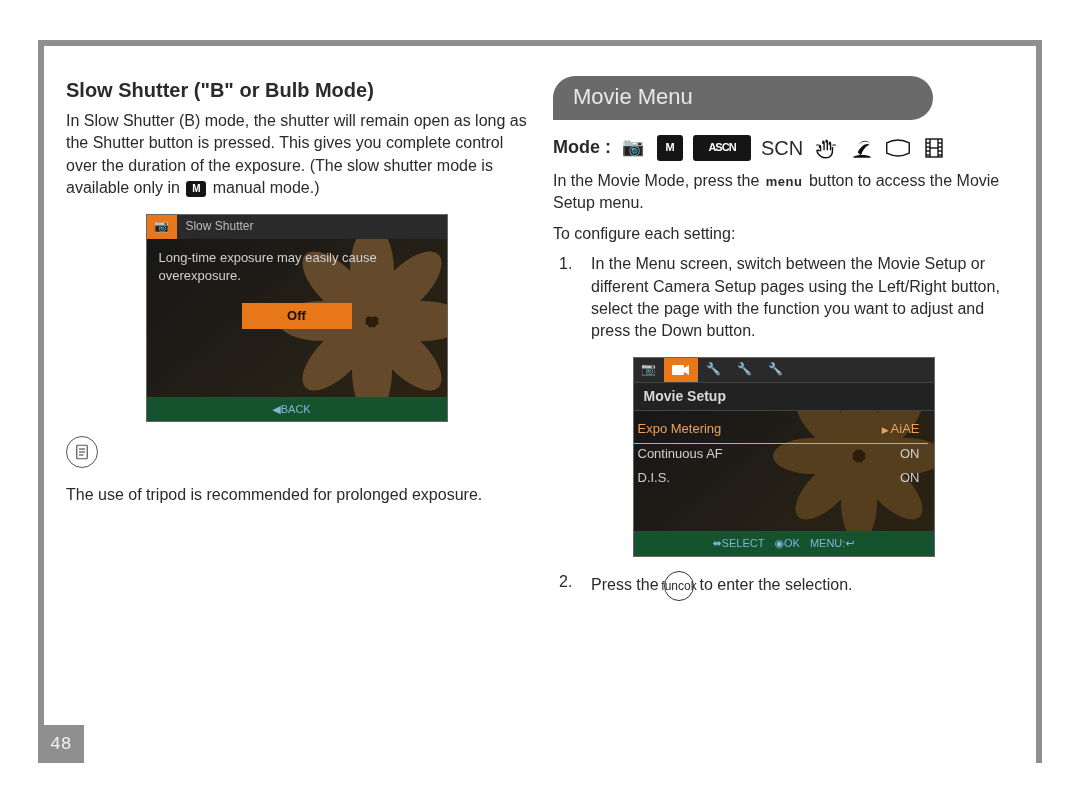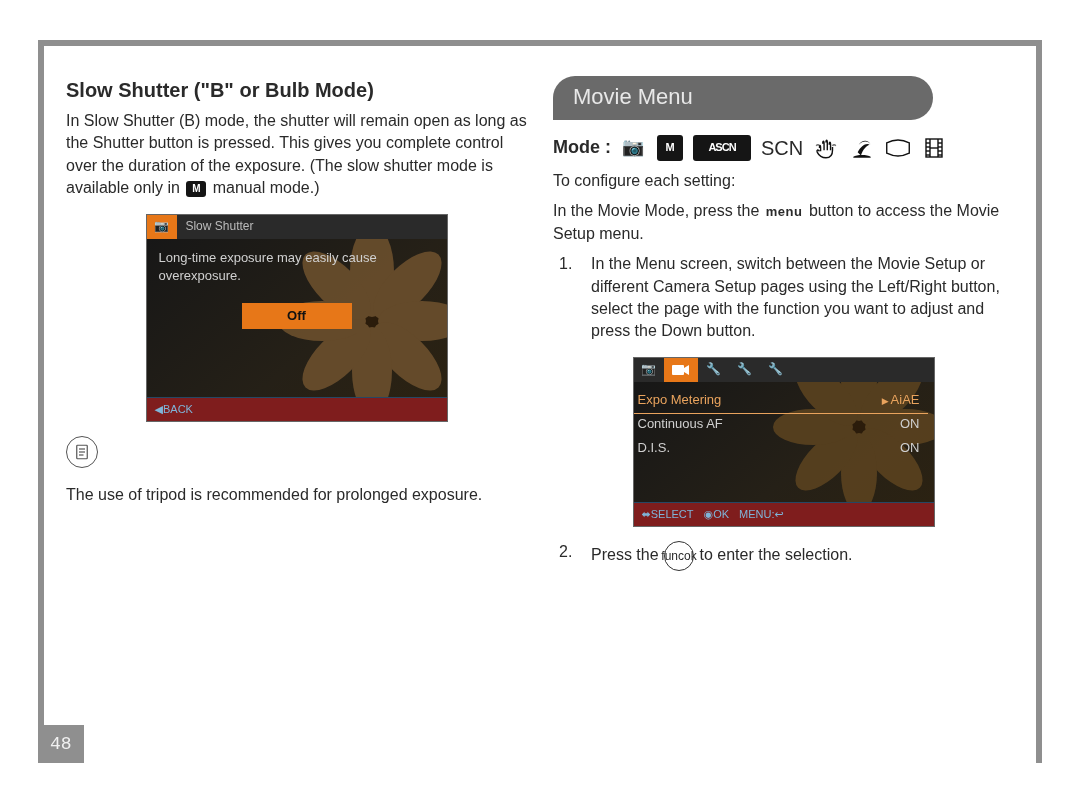--- a/index.html
+++ b/index.html
@@ -39,21 +39,21 @@
   .lcd{width:300px;margin:14px auto 14px auto;background:var(--lcd-dark);border:1px solid #666;font-family:Arial,sans-serif;color:#cfcfcf;font-size:13px;}
   .lcd .bar{display:flex;align-items:center;height:24px;background:#2a2a2a;}
   .lcd .bar .tab{height:100%;display:flex;align-items:center;padding:0 8px;background:#2a2a2a;color:#bbb;font-size:12px;}
   .lcd .bar .tab.active{background:var(--accent);color:#fff;}
   .lcd .title{padding:4px 10px;color:#d8d8d8;font-weight:600;background:#222;border-top:1px solid #444;border-bottom:1px solid #444;font-size:14px;}
   .lcd .body{position:relative;padding:10px 12px 8px 12px;min-height:140px;background:linear-gradient(140deg,#171717 0%,#252017 60%,#2b2212 100%);overflow:hidden;}
   .lcd .flower{position:absolute;right:-30px;bottom:-20px;opacity:0.9;}
   .lcd .flower svg{width:210px;height:180px;}
   .lcd1 .msg{position:relative;z-index:2;max-width:260px;line-height:1.4;color:#d0d0d0;}
   .lcd1 .offbtn{margin:18px auto 0 auto;width:110px;text-align:center;background:var(--accent);color:#111;font-weight:600;padding:4px 0;border-radius:0;position:relative;z-index:2;}
-  .lcd .foot{background:#7f1d1d;border-top:1px solid #264764;padding:4px 8px;font-size:11px;color:#7fb4d8;display:flex;justify-content:flex-start;gap:10px;}
+  .lcd .foot{background:#14532d;border-top:1px solid #264764;padding:4px 8px;font-size:11px;color:#7fb4d8;display:flex;justify-content:center;gap:10px;}
   .lcd .foot span{white-space:nowrap;}
   .lcd2 .row{display:flex;justify-content:space-between;align-items:center;padding:3px 4px 3px 4px;position:relative;z-index:2;}
   .lcd2 .row.sel{color:#e9a35d;}
   .lcd2 .row.sel::after{content:"";position:absolute;left:-4px;right:-4px;bottom:-2px;height:1px;background:#e9a35d;}
   .lcd2 .val{color:#cfcfcf;}
   .lcd2 .val.sel{color:#e9a35d;}
   .lcd2 .val.sel::before{content:"▶";font-size:9px;margin-right:2px;}
   .pagechip{position:absolute;left:38px;bottom:22px;background:var(--outer-border);color:#f1f1f1;font-family:Liberation Mono, monospace;font-size:18px;padding:10px 12px;line-height:1;}
   
   .ascn{font-family:Arial;font-size:13px;letter-spacing:-1px;}
@@ -158,27 +158,27 @@
               <line x1="4" y1="19" x2="8" y2="19"></line>
               <line x1="16" y1="7" x2="20" y2="7"></line>
               <line x1="16" y1="11" x2="20" y2="11"></line>
               <line x1="16" y1="15" x2="20" y2="15"></line>
               <line x1="16" y1="19" x2="20" y2="19"></line>
               <line x1="8" y1="12" x2="16" y2="12"></line>
             </svg>
         </span>
       </div>
 
-      <p>To configure each setting:</p>
-
       <p>
         <span>In the Movie Mode, press the</span>
         <span class="inline-menu">menu</span>
         <span>button to access the Movie Setup menu.</span>
       </p>
+
+      <p>To configure each setting:</p>
 
       <div class="ol">
         <div class="li">
           <div>In the Menu screen, switch between the Movie Setup or different Camera Setup pages using the Left/Right button, select the page with the function you want to adjust and press the Down button.</div>
         </div>
       </div>
 
       
       <div class="lcd lcd2">
         <div class="bar">
@@ -186,20 +186,21 @@
           <div class="tab active">
             <svg width="18" height="14" viewBox="0 0 18 14" fill="#fff">
                 <rect x="0" y="2" width="12" height="10" rx="1"></rect>
                 <path d="M12 5l5-3v10l-5-3z"></path>
               </svg>
           </div>
           <div class="tab">🔧</div>
           <div class="tab">🔧</div>
           <div class="tab">🔧</div>
         </div>
+        <div class="title">Movie Setup</div>
         <div class="body" style="min-height:110px;padding:6px 10px 4px 0;">
           <div class="flower">
             <svg viewBox="0 0 200 180">
                 <g fill="#5a421f">
                   <ellipse cx="100" cy="90" rx="12" ry="12" fill="#2c1c0a"></ellipse>
                   <ellipse cx="100" cy="44" rx="18" ry="40" transform="rotate(0 100 90)"></ellipse>
                   <ellipse cx="100" cy="44" rx="18" ry="40" transform="rotate(45 100 90)"></ellipse>
                   <ellipse cx="100" cy="44" rx="18" ry="40" transform="rotate(90 100 90)"></ellipse>
                   <ellipse cx="100" cy="44" rx="18" ry="40" transform="rotate(135 100 90)"></ellipse>
                   <ellipse cx="100" cy="44" rx="18" ry="40" transform="rotate(180 100 90)"></ellipse>

